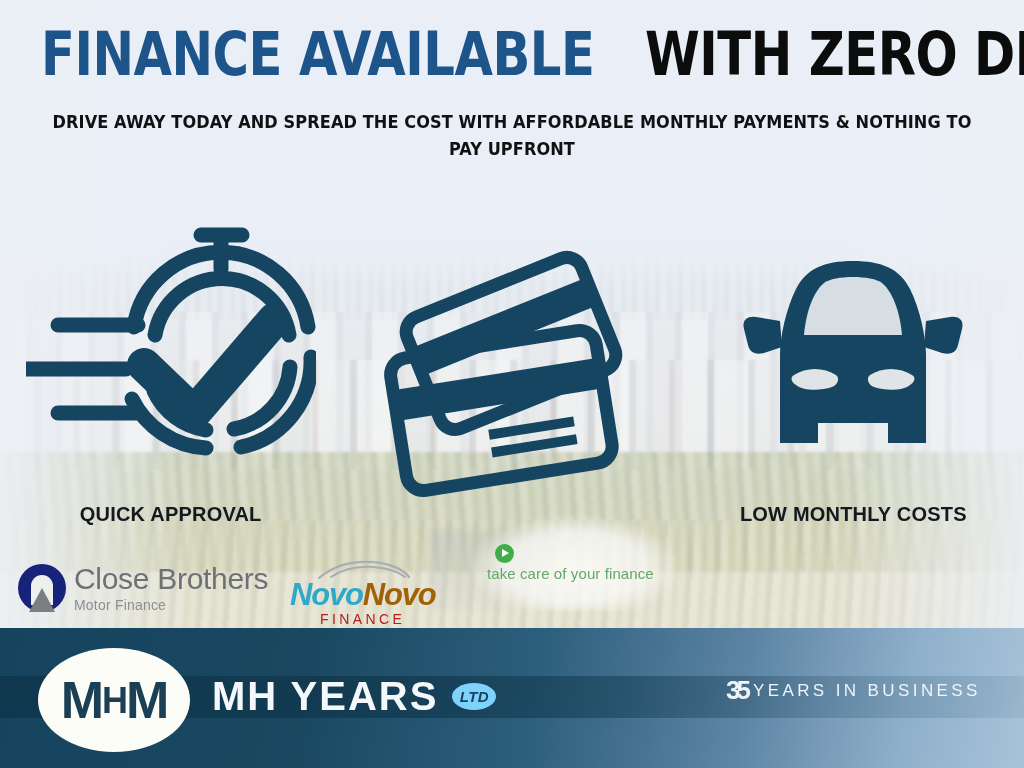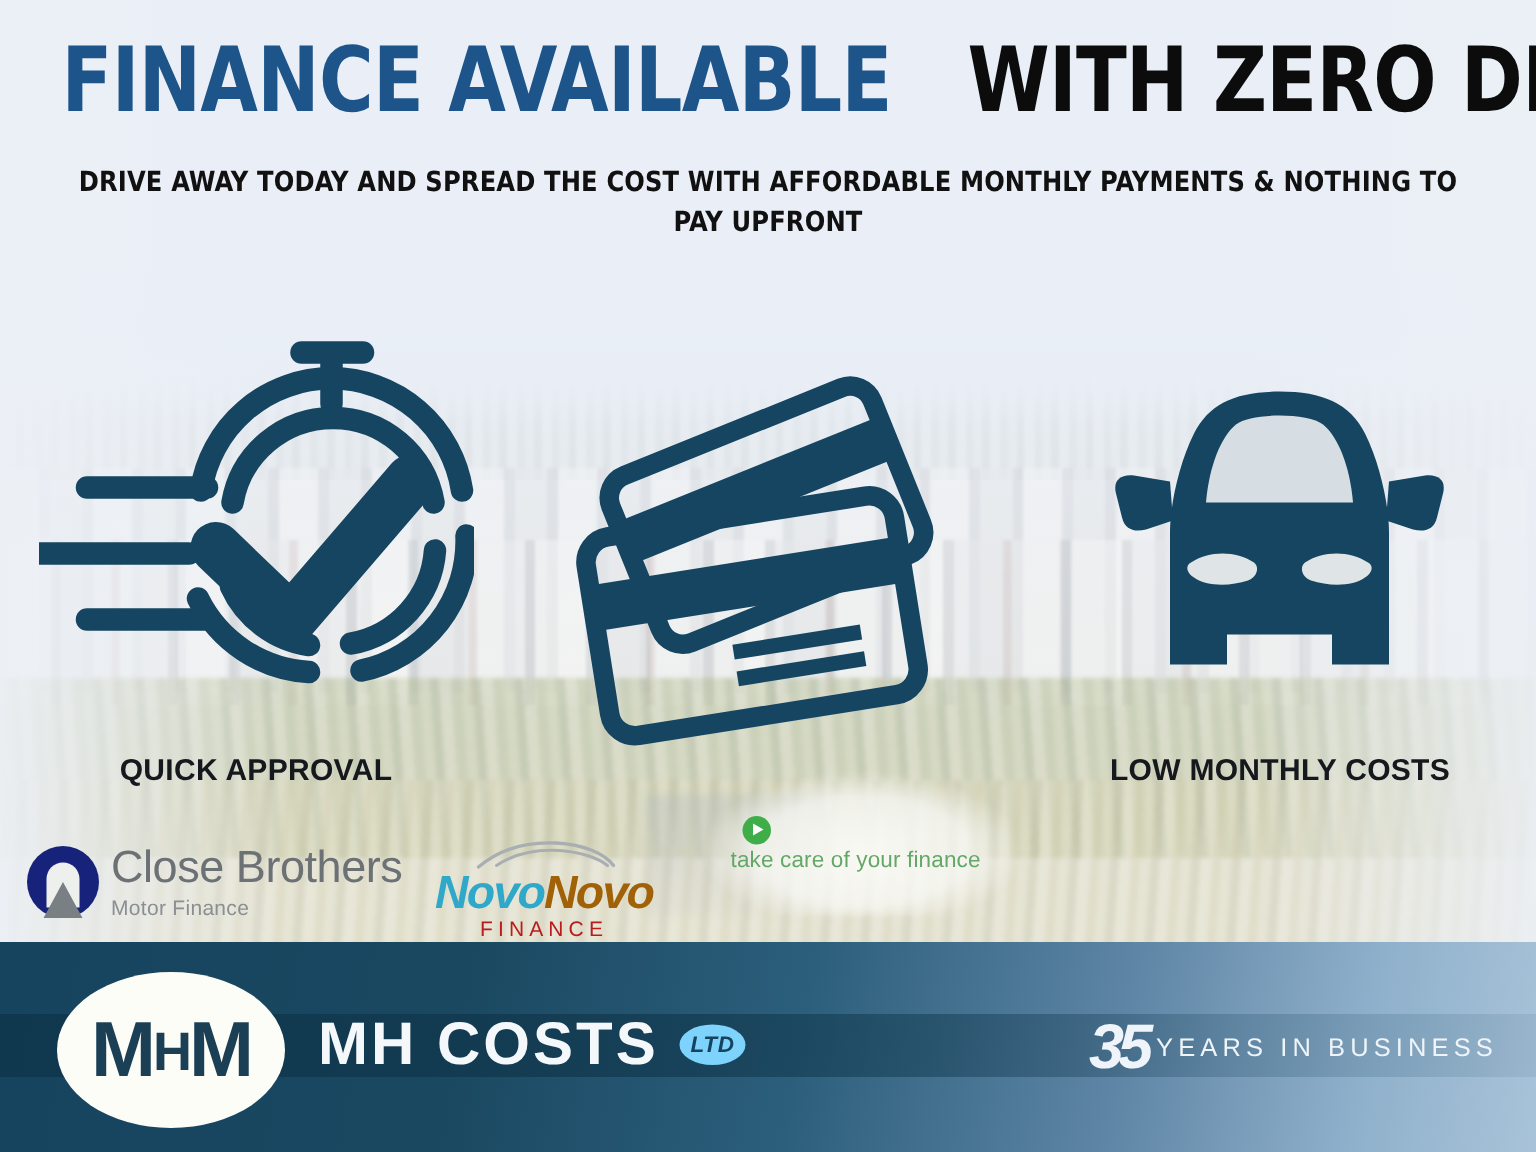--- a/index.html
+++ b/index.html
@@ -217,21 +217,21 @@
     display:inline-flex;align-items:center;justify-content:center;
     margin-left:14px;width:44px;height:27px;border-radius:50%;
     background:#7dd3fc;color:#16435e;font-size:15px;font-weight:bold;
     font-style:italic;letter-spacing:.5px;
   }
   .years{
     position:absolute;left:726px;top:678px;
     display:flex;align-items:center;color:#eef4f9;
     font-family:"Liberation Sans",sans-serif;
   }
-  .years-num{font-size:42px;font-weight:bold;line-height:1;letter-spacing:-4px;position:relative;top:-1px;font-style:italic;}
+  .years-num{font-size:26px;font-weight:bold;line-height:1;letter-spacing:-4px;position:relative;top:-1px;}
   .years-txt{font-size:17px;font-weight:normal;letter-spacing:3.4px;margin-left:6px;}
 </style>
 </head>
 <body>
 
 <div id="banner">
 
   <div class="bg-layer bg-sky"></div>
   <div class="bg-layer bg-trees"></div>
   <div class="bg-layer bg-lot"></div>
@@ -373,21 +373,21 @@
 
   <div class="mhm-logo">
     <span class="mhm-text">
         <span>M</span>
         <span class="sm">H</span>
         <span>M</span>
       </span>
   </div>
 
   <div class="brand">
-    <span>MH COSTS</span>
+    <span>MH YEARS</span>
     <span class="ltd">LTD</span>
   </div>
 
   <div class="years">
     <span class="years-num">35</span>
     <span class="years-txt">YEARS IN BUSINESS</span>
   </div>
 
 </div>
 

